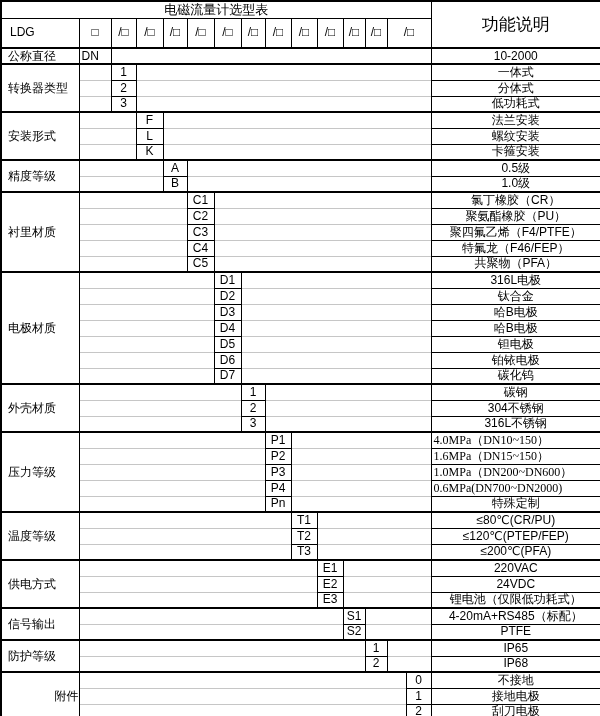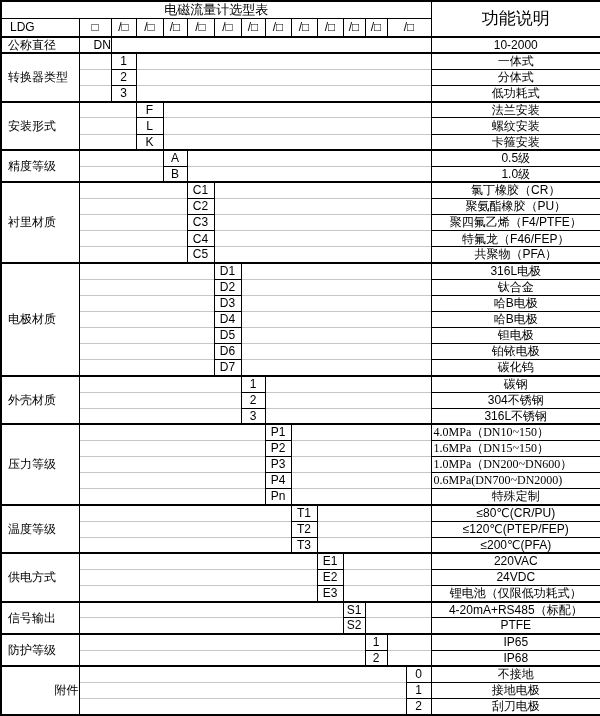--- a/index.html
+++ b/index.html
@@ -13,28 +13,28 @@
     border:2px solid #000;
   }
   td{padding:0;overflow:hidden;white-space:nowrap;line-height:1.05;vertical-align:middle;}
   td.title{border:1px solid #000;text-align:center;font-size:13px;margin-left:16px;}
   td.hdr{border:1px solid #000;text-align:center;font-size:17px;}
   td.ldg{border:1px solid #000;text-align:left;padding-left:8px;}
   td.box{border:1px solid #000;text-align:center;font-size:12px;letter-spacing:0;}
   td.cat{border:1px solid #000;text-align:left;padding-left:6px;margin-left:16px;}
   td.cat.ctr{text-align:right;padding-left:0;}
   td.code{border:1px solid #000;text-align:center;}
-  td.code.codeL{text-align:left;padding-left:14px;}
+  td.code.codeL{text-align:left;padding-left:2px;}
   td.mt{border:none;}
   tr.inner td.mt{border-top:1px solid #c6c6c6;}
   td.desc{border:1px solid #000;text-align:center;}
   td.desc.dleft{text-align:left;padding-left:2px;font-family:Liberation Serif, serif;}
   tr.gstart td{border-top:2px solid #000;}
   tr.trow{height:17px;}
-  tr.lrow{height:19px;}
+  tr.lrow{height:30px;}
   tr.orow{height:16px;}
 </style>
 </head>
 <body>
 
 <table aria-label="selection table">
   <colgroup id="cols">
       <col style="width: 78px;">
       <col style="width: 32px;">
       <col style="width: 25px;">

